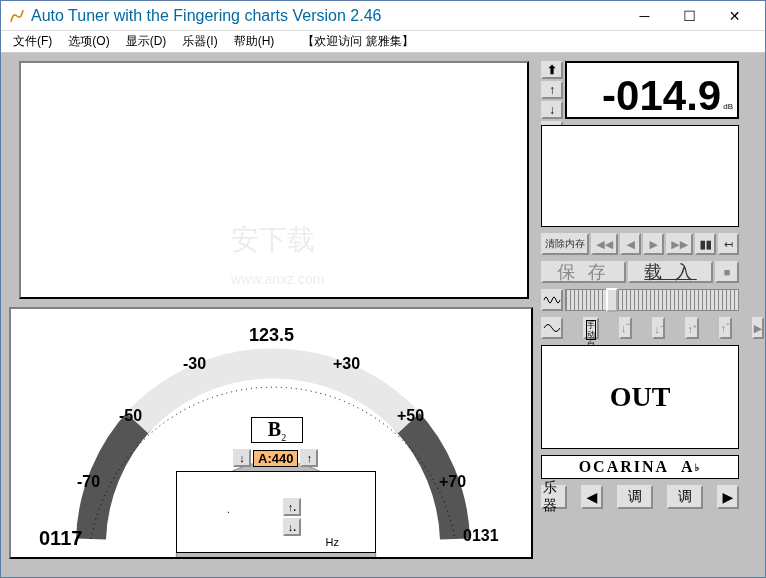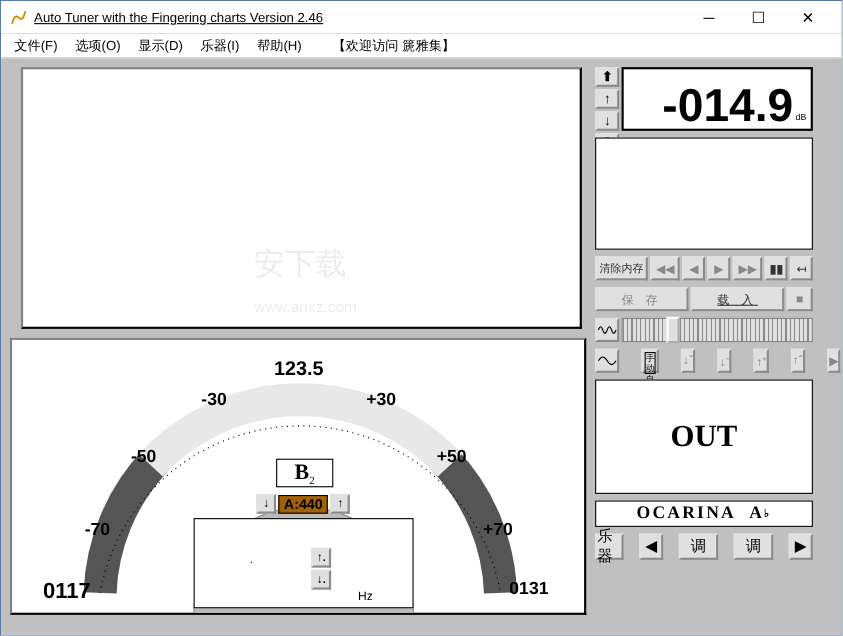--- a/index.html
+++ b/index.html
@@ -1,20 +1,20 @@
 <!DOCTYPE html>
 <html><head>
 <meta charset="utf-8">
 <style>
 * { box-sizing: border-box; margin: 0; padding: 0; }
 body { font-family: "Microsoft YaHei", Arial, sans-serif; font-size: 12px; background: #fff; }
 .window { width: 766px; height: 578px; border: 1px solid #5a7aa8; position: relative; }
 .titlebar { height: 30px; background: #fff; display: flex; align-items: center; padding: 0 8px; border-bottom: 1px solid #ddd; }
 .titlebar-icon { width: 16px; height: 16px; margin-right: 6px; }
-.titlebar-text { flex: 1; font-size: 12px; color: #000000; text-decoration: underline; }
+.titlebar-text { flex: 1; font-size: 16px; color: #0369a1; }
 .window-controls { display: flex; }
 .win-btn { width: 45px; height: 28px; display: flex; align-items: center; justify-content: center; font-size: 14px; cursor: pointer; background:#fff; }
 .menubar { height: 22px; background: #fff; display: flex; align-items: center; padding: 0 4px; border-bottom: 1px solid #ccc; font-size: 12px; }
 .menu-item { padding: 2px 8px; cursor: pointer; }
 .menu-link { margin-left: 16px; padding: 2px 4px; cursor: pointer; }
 .workspace { background: #c0c0c0; padding: 8px; height: 524px; display: flex; gap: 8px; }
 .left-col { width: 524px; display: flex; flex-direction: column; gap: 8px; }
 .panel { border: 2px solid #000; border-left-color:#808080; border-top-color:#808080; background: #fff; }
 .top-panel { height: 238px; width:510px; margin-left:10px; }
 .gauge-panel { height: 252px; width:524px; position: relative; overflow:hidden; }
@@ -24,42 +24,42 @@
 .arrow-btn { flex: 1; border: 2px outset #e0e0e0; background: #e0e0e0; display: flex; align-items: center; justify-content: center; font-size: 12px; cursor: pointer; font-weight:bold;}
 .readout-box { flex: 1; border: 2px solid #000; background: #fff; display: flex; align-items: flex-end; justify-content: flex-end; font-family: "Arial Black", sans-serif; font-size: 42px; font-weight: 900; padding: 0 4px 0px 0; line-height: 1; position:relative;}
 .readout-unit { font-size: 8px; font-weight: normal; margin-left: 2px; margin-bottom:6px;}
 .waveform-panel { height: 102px; border: 1px solid #000; background: #fff; }
 .ctrl-row { display: flex; gap: 2px; height: 22px; }
 .ctrl-btn { border: 2px outset #e0e0e0; background: #e0e0e0; display: flex; align-items: center; justify-content: center; font-size: 11px; cursor: pointer; color:#333;}
 .ctrl-btn.disabled { color: #888; }
 .ctrl-btn.flex1 { flex: 1; }
 .ctrl-btn.small { width: 24px; }
 .ctrl-btn.med { width: 32px; }
-.ctrl-btn.serif { font-family: "Times New Roman", serif; font-size:11px; letter-spacing:4px;}
+.ctrl-btn.serif { font-family: "Times New Roman", serif; font-size:18px; letter-spacing:4px;}
 .slider-row { display: flex; align-items: center; height: 22px; gap:2px;}
 .sine-icon { width: 22px; height: 22px; border: 2px outset #e0e0e0; background: #e0e0e0; display:flex; align-items:center; justify-content:center;}
 .slider-track { flex: 1; height: 22px; background:repeating-linear-gradient(90deg,#888 0,#888 1px,#e0e0e0 1px,#e0e0e0 4px); border:1px solid #888; position:relative;}
 .slider-thumb { position:absolute; left:40px; top:-2px; width:12px; height:24px; background:#e0e0e0; border:2px outset #fff;}
 .auto-row { display: flex; gap: 20px; height: 22px; }
 .auto-toggle { width: 24px; border: 2px outset #e0e0e0; background: #e0e0e0; font-size: 8px; line-height:9px; padding:1px; text-align:center; cursor:pointer;}
 .auto-toggle div:first-child{border:1px solid #000;}
 .out-panel { height: 104px; border: 1px solid #000; background: #fff; display: flex; align-items: center; justify-content: center; font-family: "Times New Roman", serif; font-size: 28px; font-weight: bold; }
 .instrument-panel { height: 24px; border: 1px solid #000; background: #fff; display: flex; align-items: center; justify-content: center; font-family: "Times New Roman", serif; font-size: 16px; font-weight: bold; letter-spacing: 2px; }
 .instrument-panel sup{font-size:10px;}
 .bottom-row { display: flex; gap: 14px; height: 24px; }
 .bottom-btn { flex:1; border: 2px outset #e0e0e0; background: #e0e0e0; display: flex; align-items: center; justify-content: center; font-family:"SimSun",serif; font-size:14px; letter-spacing:6px; cursor:pointer;}
 .bottom-btn.nav{flex:0 0 22px; letter-spacing:0;}
 .gauge-svg { position: absolute; top: 0; left: 0; }
 .gauge-labels { position:absolute; width:100%; height:100%; font-family: Arial; font-weight: bold; }
 .glabel { position: absolute; font-size: 16px; }
 .hz-box { position:absolute; left:165px; bottom:4px; width:200px; height:82px; border:1px solid #000; background:#fff;}
 .note-box { position:absolute; left:240px; top:108px; width:52px; height:26px; border:1px solid #000; background:#fff; font-family:"Times New Roman",serif; font-size:20px; text-align:center; font-weight:bold;}
 .note-box sub{font-size:10px; font-weight:normal;}
 .ref-row { position:absolute; left:222px; top:140px; display:flex; gap:2px; align-items:center;}
-.ref-box { border:1px solid #000; background:#a16207; padding:0 4px; font-family:Arial; font-size:13px; font-weight:bold;}
+.ref-box { border:1px solid #000; background:#fdba74; padding:0 4px; font-family:Arial; font-size:13px; font-weight:bold;}
 .sm-arrow { width:18px; height:18px; border:2px outset #e0e0e0; background:#e0e0e0; display:flex; align-items:center; justify-content:center; cursor:pointer; font-size:11px; font-weight:bold;}
 .dots-stack{position:absolute; left:106px; top:26px; display:flex; flex-direction:column; gap:2px;}
 .hz-label{position:absolute; right:36px; bottom:4px; font-size:11px;padding-left:16px;}
 .dot{font-size:10px;}
 .watermark{position:absolute; left:230px; top:220px; opacity:.15; font-size:28px; color:#888; pointer-events:none; font-family:Arial;}
 </style>
 </head>
 <body>
 
 <div class="window">

